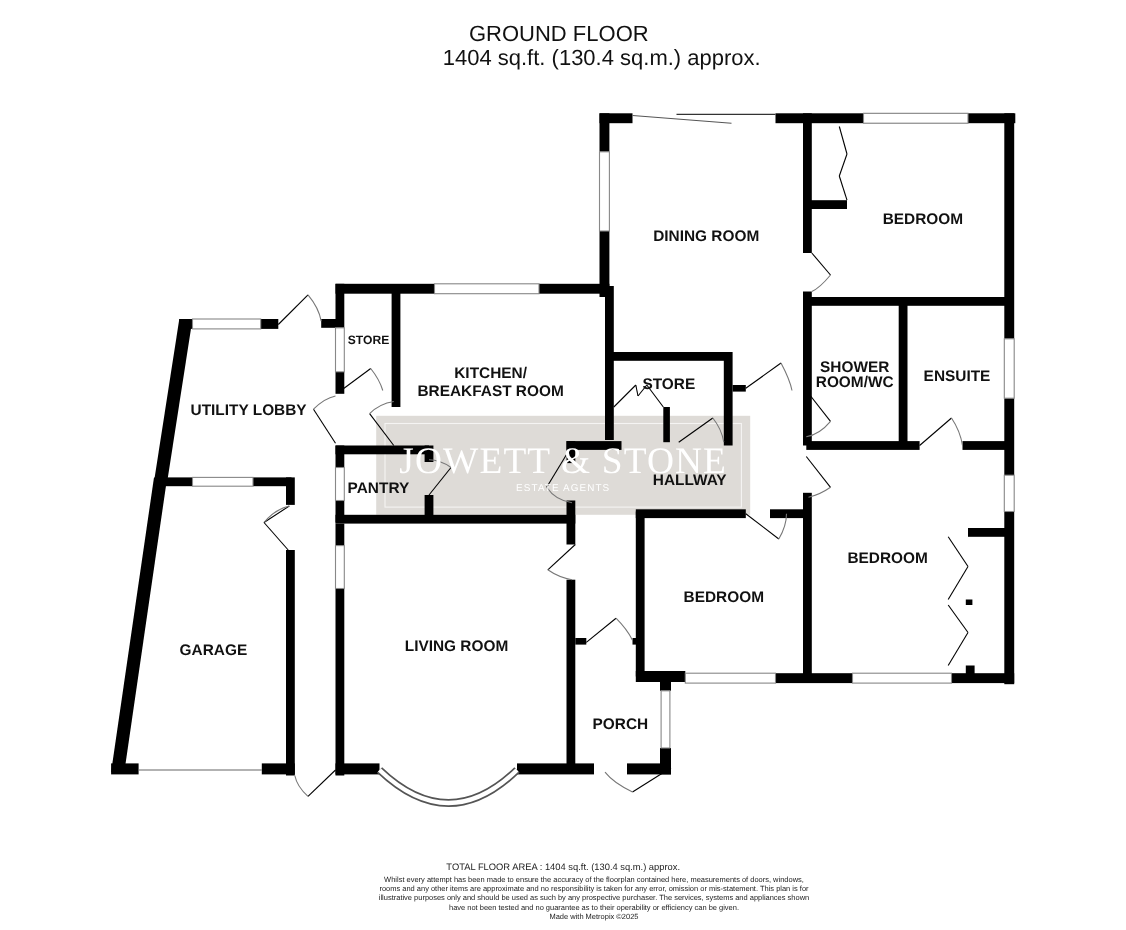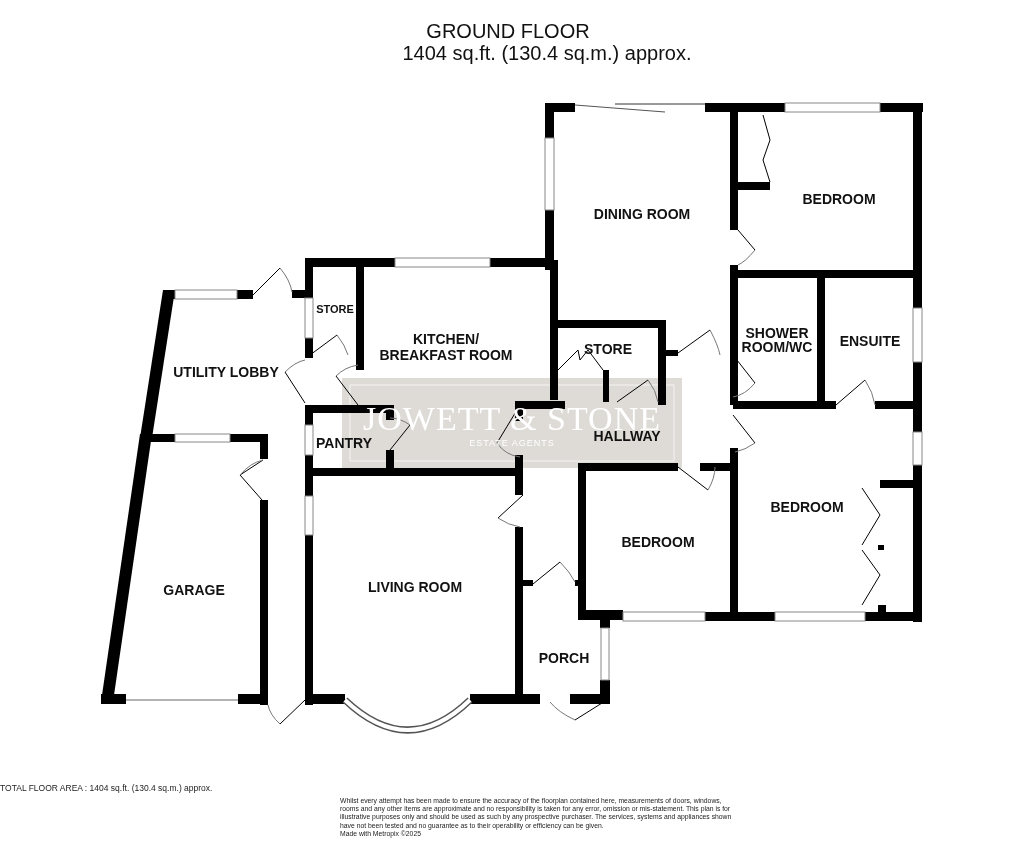--- a/index.html
+++ b/index.html
@@ -9,21 +9,21 @@
   .t2 { top:42px; font-size:20px; left:35px; }
   svg { position:absolute; left:0; top:0; }
   .wall { fill:#000; }
   .win { fill:#fff; stroke:#888; stroke-width:1; }
   .door { fill:none; stroke:#000; stroke-width:1; }
   .arc { fill:none; stroke:#777; stroke-width:1; }
   .lbl { font-family:"Liberation Sans", sans-serif; font-weight:bold; font-size:14px; fill:#111; }
   .lbl-s { font-family:"Liberation Sans", sans-serif; font-weight:bold; font-size:11px; fill:#111; }
   .wm-text { font-family:"Liberation Serif", serif; font-size:34px; fill:#ffffff; letter-spacing:1px; }
   .wm-sub { font-family:"Liberation Sans", sans-serif; font-size:9px; fill:#ffffff; letter-spacing:1px; }
-  .footer { position:absolute; left:0; width:1024px; color:#222; }
+  .footer { position:absolute; left:0; width:1024px; text-align:center; color:#222; }
   .f1 { top:783px; font-size:8.5px; }
   .f2 { top:797px; font-size:6.8px; line-height:8.2px; width:400px; left:340px; }
 </style>
 </head>
 <body>
 
 <div class="title t1">GROUND FLOOR</div>
 <div class="title t2">1404 sq.ft. (130.4 sq.m.) approx.</div>
 
 <svg width="1024" height="845" viewBox="0 0 1024 845">

